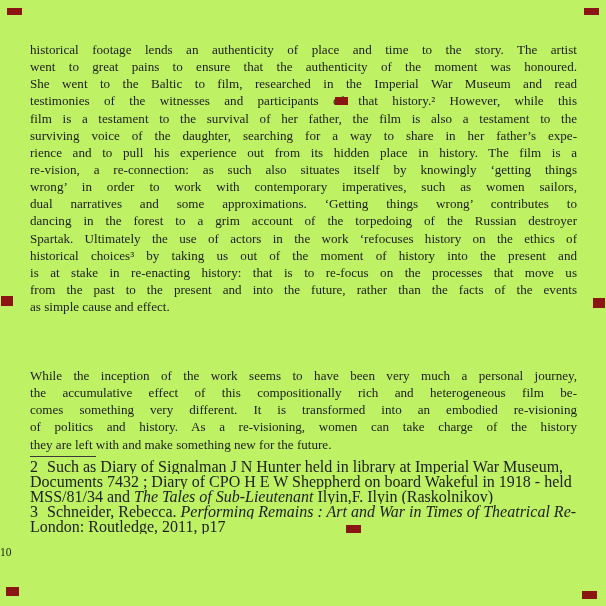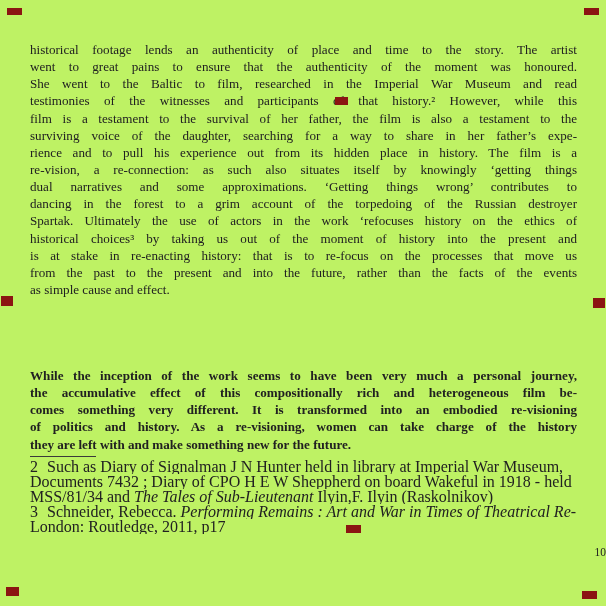--- a/index.html
+++ b/index.html
@@ -50,21 +50,21 @@
     color: #212121;
   }
   .footnotes .fline { white-space: pre-wrap; height: 15.05px; overflow: hidden; }
   .footnotes .it { font-style: italic; margin-top: 10px; }
   .footnotes .fnum { display: inline-block; width: 17px; }
   .pagenum {
     position: absolute;
     left: 0;
     top: 546px;
     width: 606px;
-    text-align: right;
+    text-align: left;
     font-size: 11.5px;
     color: #212121;
   }
   .mark {
     position: absolute;
   }
 </style>
 </head>
 <body>
 
@@ -72,30 +72,31 @@
 
   <div class="para" style="top:41px;">
       <div class="bline">historical footage lends an authenticity of place and time to the story.  The artist</div>
       <div class="bline">went to great pains to ensure that the authenticity of the moment was honoured.</div>
       <div class="bline">She went to the Baltic to film, researched in the Imperial War Museum and read</div>
       <div class="bline">testimonies of the witnesses and participants of that history.² However, while this</div>
       <div class="bline">film is a testament to the survival of her father, the film is also a testament to the</div>
       <div class="bline">surviving voice of the daughter, searching for a way to share in her father’s expe-</div>
       <div class="bline">rience and to pull his experience out from its hidden place in history.  The film is a</div>
       <div class="bline">re-vision, a re-connection: as such also situates itself by knowingly ‘getting things</div>
+      <div class="bline">wrong’ in order to work with contemporary imperatives, such as women sailors,</div>
       <div class="bline">dual narratives and some approximations. ‘Getting things wrong’ contributes to</div>
       <div class="bline">dancing in the forest to a grim account of the torpedoing of the Russian destroyer</div>
       <div class="bline">Spartak. Ultimately the use of actors in the work ‘refocuses history on the ethics of</div>
       <div class="bline">historical choices³ by taking us out of the moment of history into the present and</div>
       <div class="bline">is at stake in re-enacting history: that is to re-focus on the processes that move us</div>
       <div class="bline">from the past to the present and into the future, rather than the facts of the events</div>
       <div class="bline plast">as simple cause and effect.</div>
     </div>
 
-  <div class="para" style="top:367px;font-weight:bold;">
+  <div class="para" style="top:367px;">
       <div class="bline">While the inception of the work seems to have been very much a personal journey,</div>
       <div class="bline">the accumulative effect of this compositionally rich and heterogeneous film be-</div>
       <div class="bline">comes something very different.  It is transformed into an embodied re-visioning</div>
       <div class="bline">of politics and history.  As a re-visioning, women can take charge of the history</div>
       <div class="bline plast">they are left with and make something new for the future.</div>
     </div>
 
   <hr class="fnsep">
 
   <div class="footnotes">

